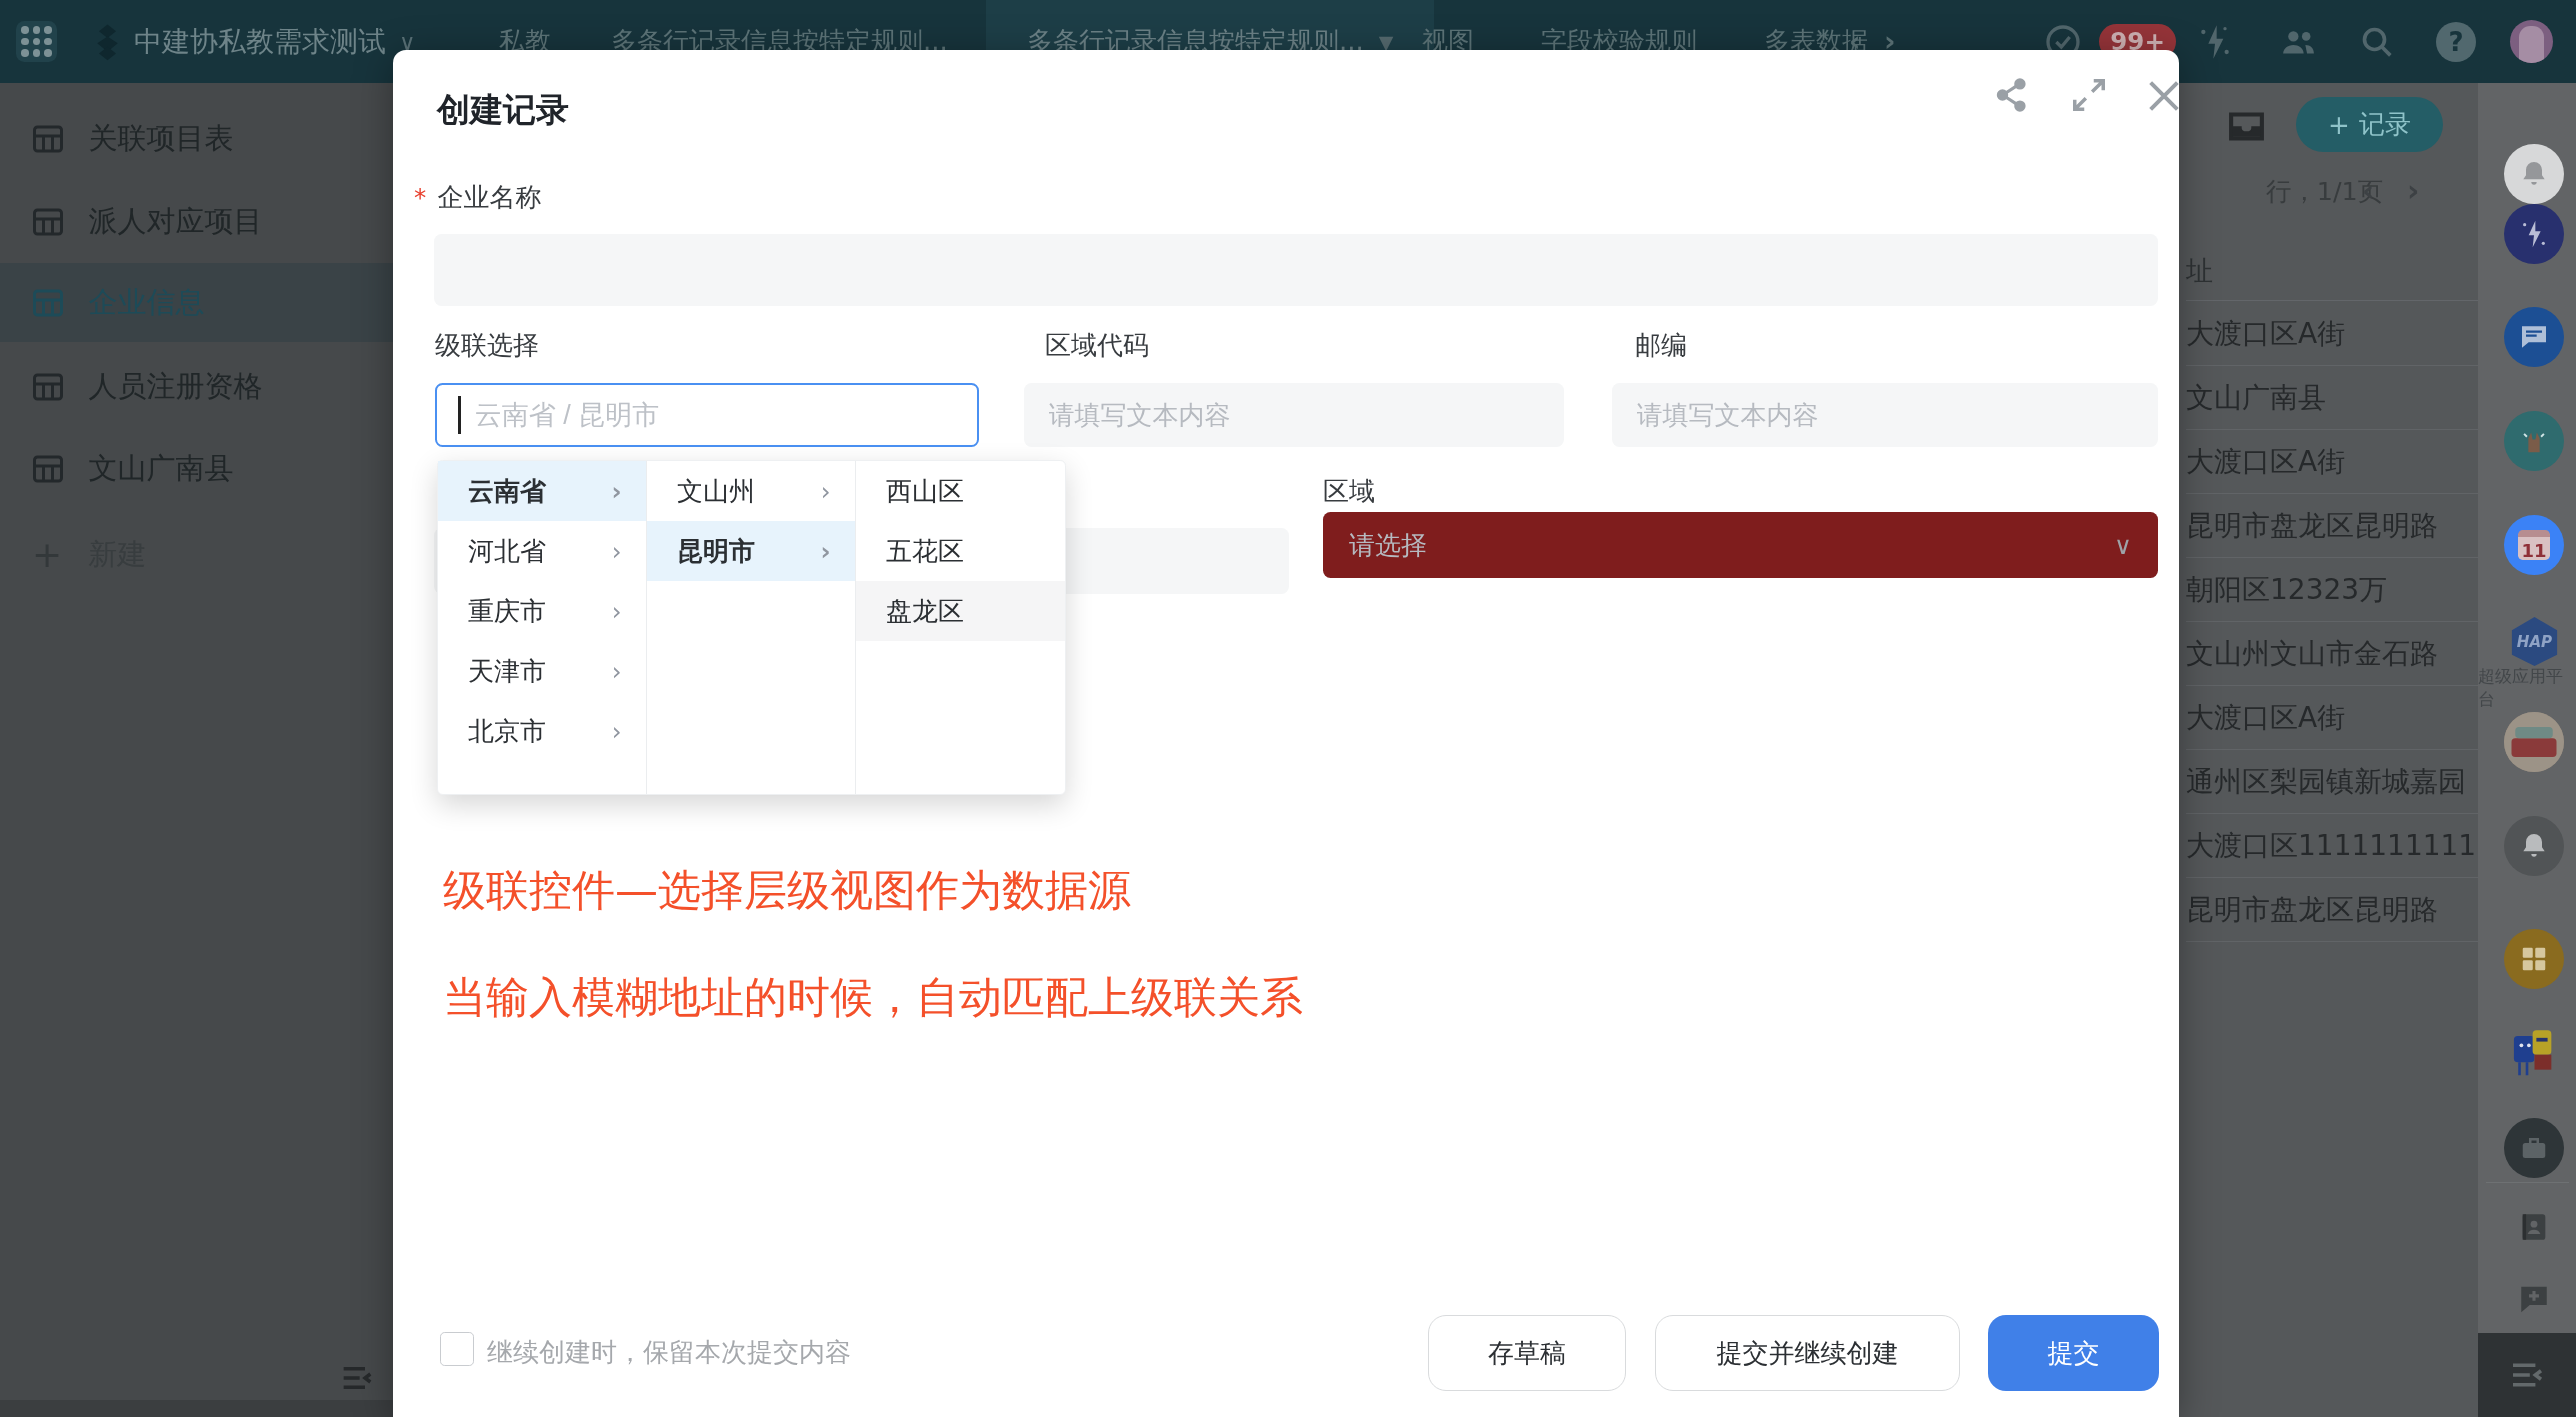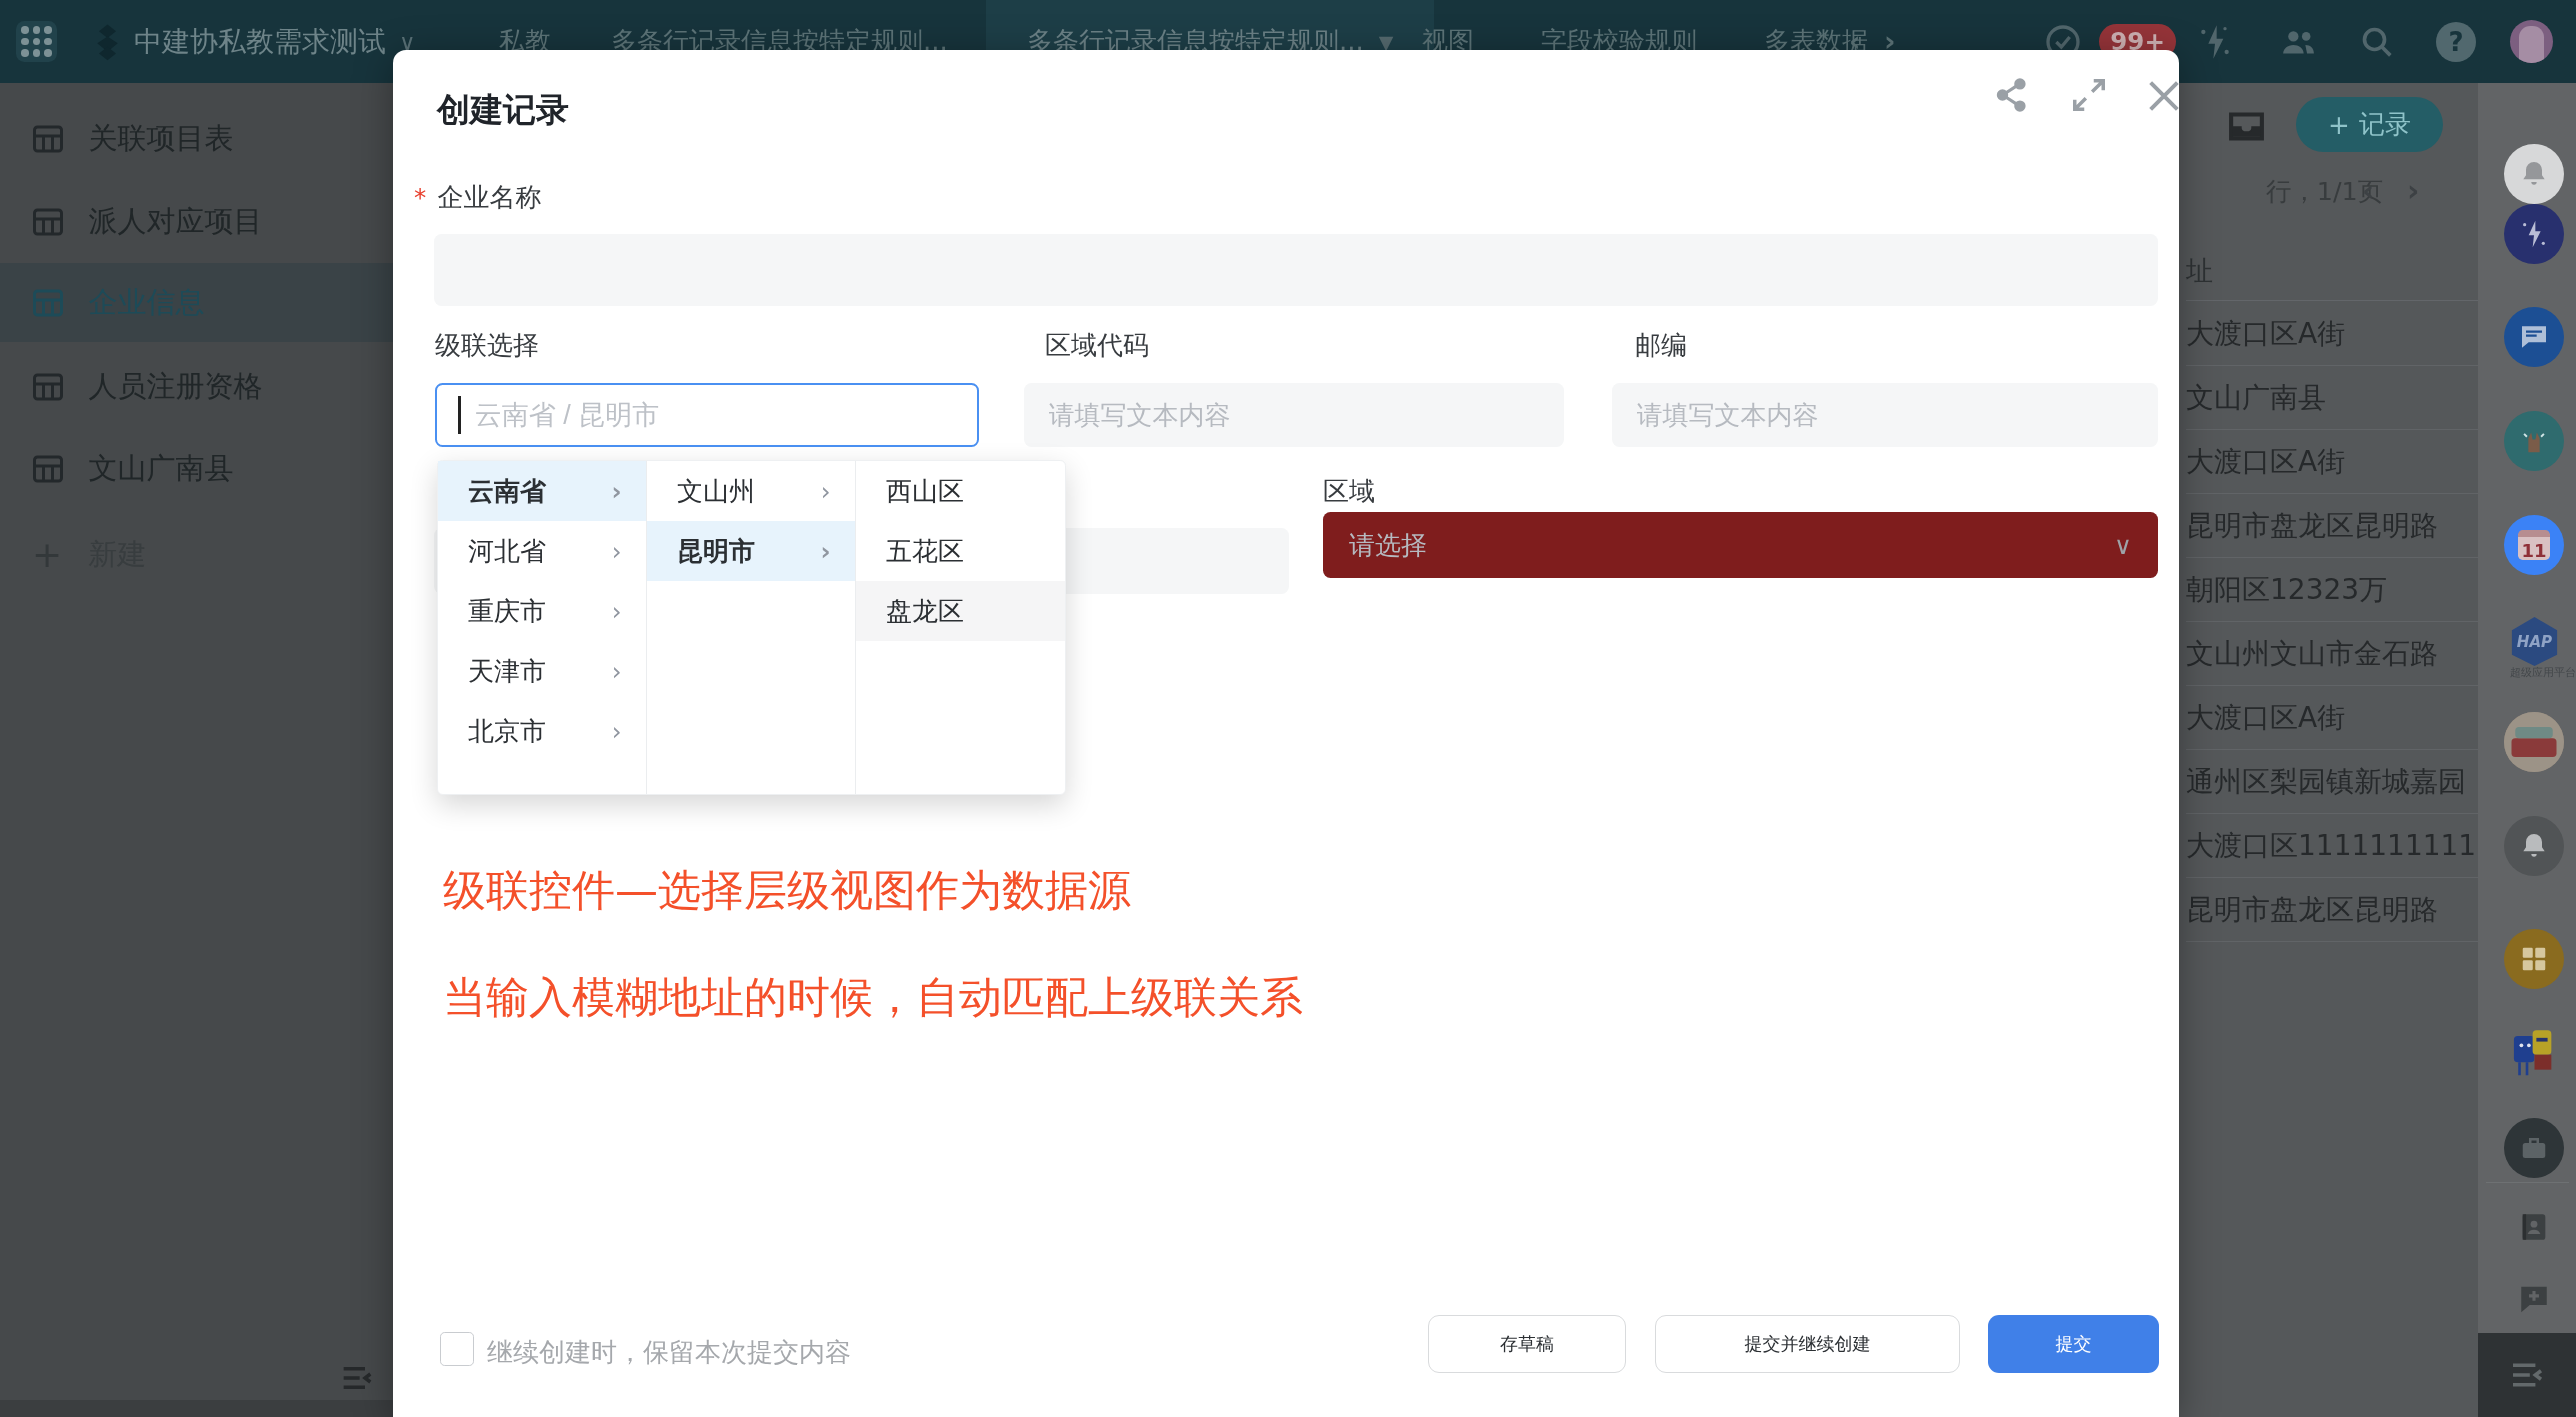--- a/index.html
+++ b/index.html
@@ -52,21 +52,21 @@
   .pg-arrow { position:absolute; top:90px; color:#3d4144; font-size:30px; font-weight:bold; }
   #col-header { position:absolute; left:1793px; top:158px; width:292px; height:60px; line-height:60px;
                 font-size:27px; color:#2e3234; border-bottom:1.9px solid #63666a; }
   .t-row { position:absolute; left:1793px; width:292px; height:64px; line-height:64px; font-size:28px;
            color:#26292b; border-bottom:0.9px solid #616467; white-space:nowrap; overflow:hidden; }
 
   
   #strip { position:absolute; left:2478px; top:83px; width:98px; height:1334px; background:#626466; z-index:2; }
   .strip-ic { position:absolute; left:26px; width:60px; height:60px; border-radius:50%;
               display:flex; align-items:center; justify-content:center; }
-  .hap-cap { position:absolute; left:0; width:98px; text-align:right; font-size:11px; color:#43474a; }
+  .hap-cap { position:absolute; left:0; width:98px; text-align:left; font-size:17px; color:#43474a; }
   #strip-div { position:absolute; left:7.5px; top:1099px; width:83px; height:0.9px; background:#6e7173; }
   #strip-bottom { position:absolute; left:0; top:1250px; width:98px; height:84px; background:#2e3234;
                   display:flex; align-items:center; justify-content:center; }
 
   
   #modal { position:absolute; left:393px; top:50px; width:1786px; height:1367px; background:#ffffff;
            border-radius:13px 13px 0 0; z-index:10; box-shadow:0 7.5px 38px rgba(0,0,0,.35); }
   .m-ic { position:absolute; top:26px; color:#9aa0a6; cursor:pointer; }
   #m-title { position:absolute; left:44px; top:38px; font-size:33px; font-weight:bold; color:#20242a; }
   .f-label { position:absolute; font-size:26px; color:#383c40; }
@@ -100,21 +100,21 @@
   .cas-item .arr { color:#9096a0; font-size:24.5px; }
   .cas-item.selected { background:#e7f3fc; font-weight:bold; }
   .cas-item.hovered { background:#f5f5f6; }
 
   .annotation { position:absolute; left:50px; font-size:43px; color:#f4502a; white-space:nowrap; }
 
   
   #m-checkbox { position:absolute; left:47px; top:1282px; width:34px; height:34px; border:1.9px solid #c9ccd0;
                 border-radius:4.7px; background:#fff; cursor:pointer; }
   #m-check-label { position:absolute; left:94px; top:1285px; font-size:26px; color:#a5a8ac; }
-  .m-btn { position:absolute; top:1265px; height:58px; border-radius:11px; font-size:18px;
+  .m-btn { position:absolute; top:1265px; height:76px; border-radius:18px; font-size:26px;
            display:flex; align-items:center; justify-content:center; cursor:pointer; }
   .m-btn.ghost { background:#fff; border:0.9px solid #d9dbdd; color:#2b2f33; }
   #btn-draft { left:1035px; width:198px; }
   #btn-submit-cont { left:1262px; width:305px; }
   #btn-submit { left:1595px; width:171px; background:#4080e8; color:#fff; border:none; }
 </style>
 </head>
 <body>
 
 <div id="topbar">

